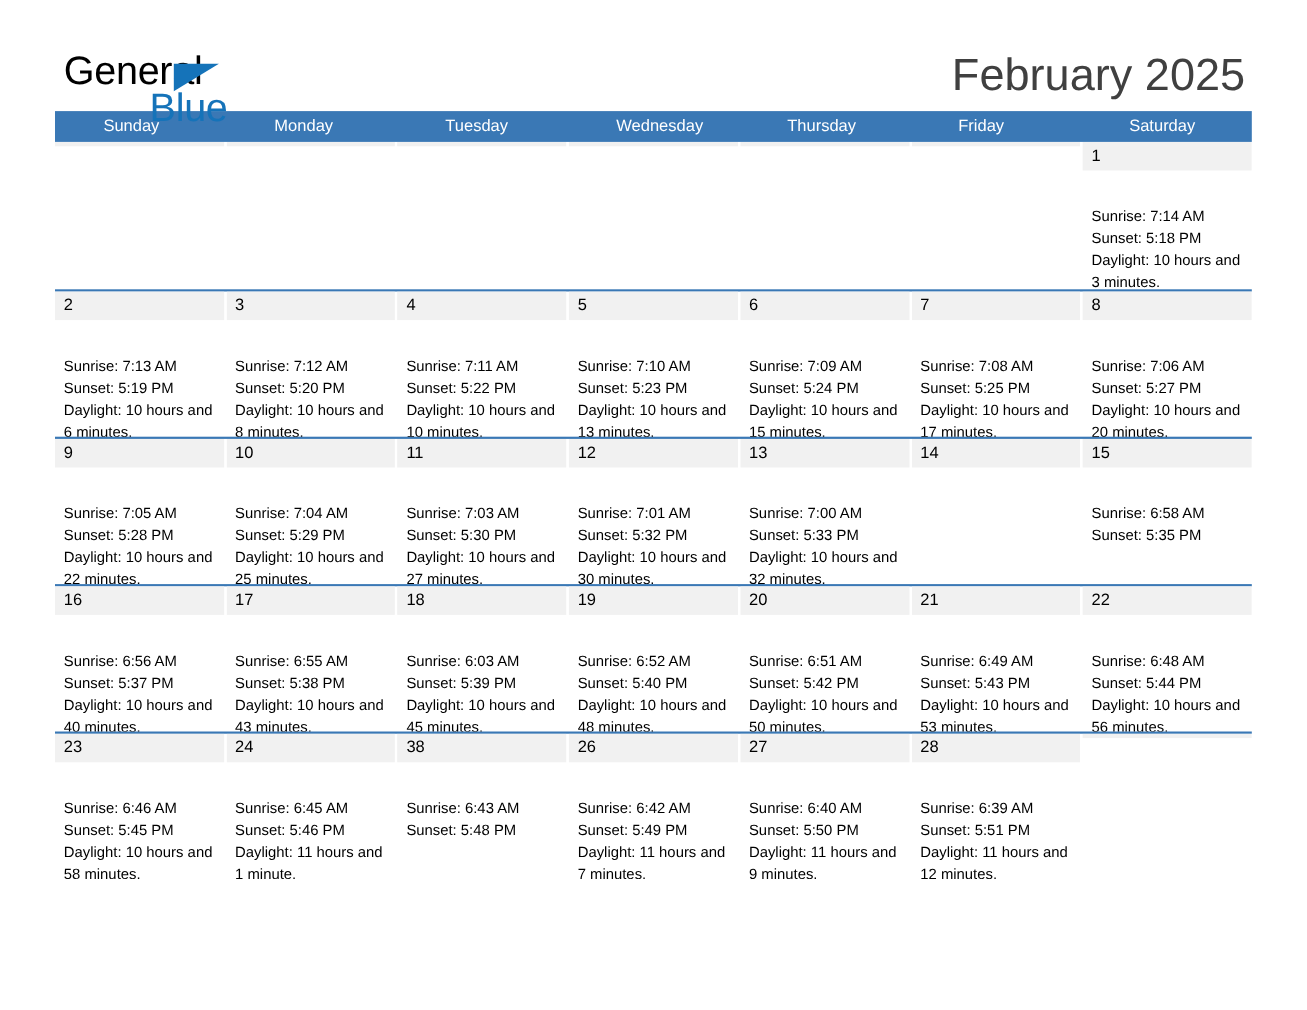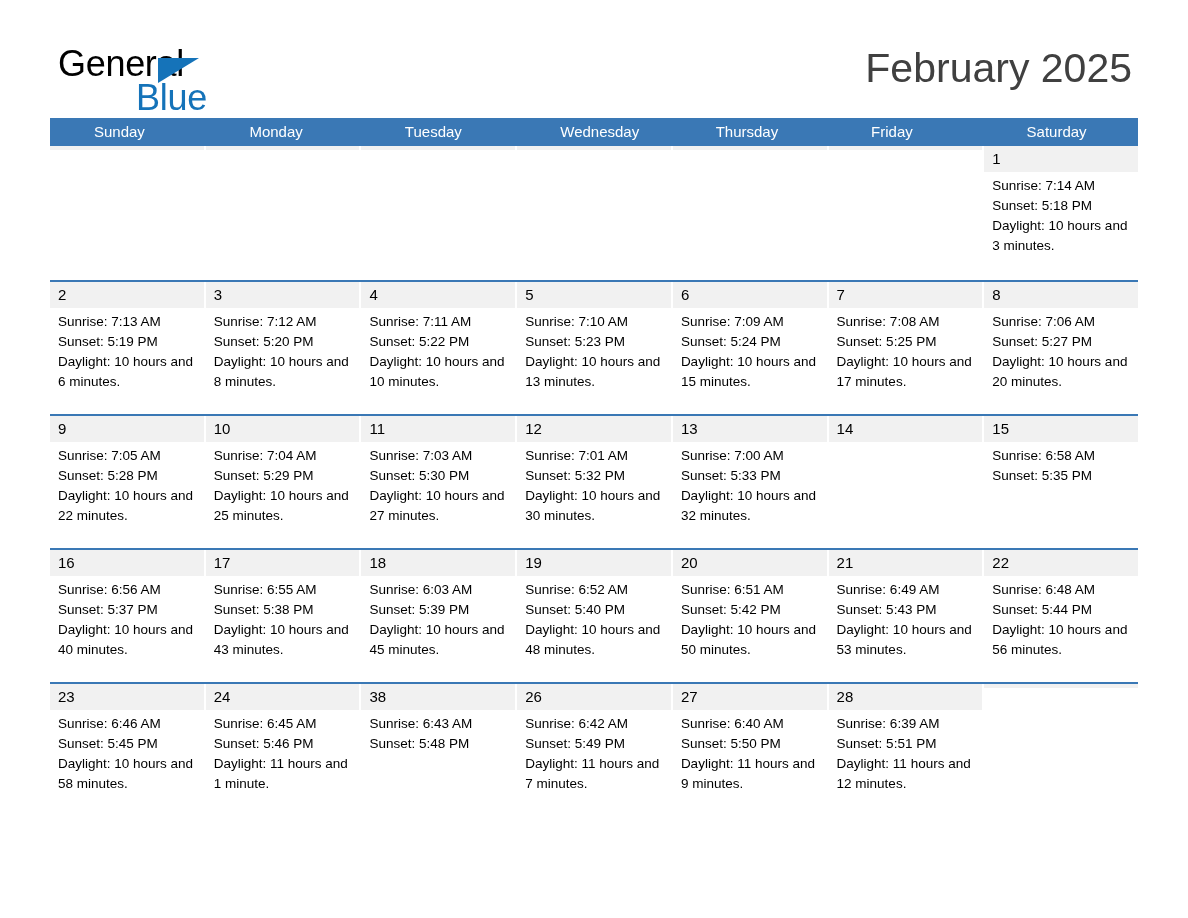--- a/index.html
+++ b/index.html
@@ -18,21 +18,21 @@
     position: relative;
     width: 1188px;
     height: 918px;
     box-sizing: border-box;
     padding: 0 50px;
   }
 
   
   .header {
     position: relative;
-    height: 118px;
+    height: 101px;
   }
   .brand {
     position: absolute;
     left: 8px;
     top: 44px;
     width: 320px;
     height: 76px;
   }
   .brand-general {
     position: absolute;
@@ -132,20 +132,21 @@
   }
   .day.empty .day-num {
     background: #f1f1f1;
     color: transparent;
   }
   .day-info {
     padding: 4px 6px 0 8px;
     font-size: 13.5px;
     line-height: 20px;
     color: #000000;
+    margin-top: 28px;
   }
   .day-info div { white-space: nowrap; }
   .day-info .daylight { white-space: normal; }
 </style>
 </head>
 <body>
 
 <div class="page">
 
   <div class="header">

